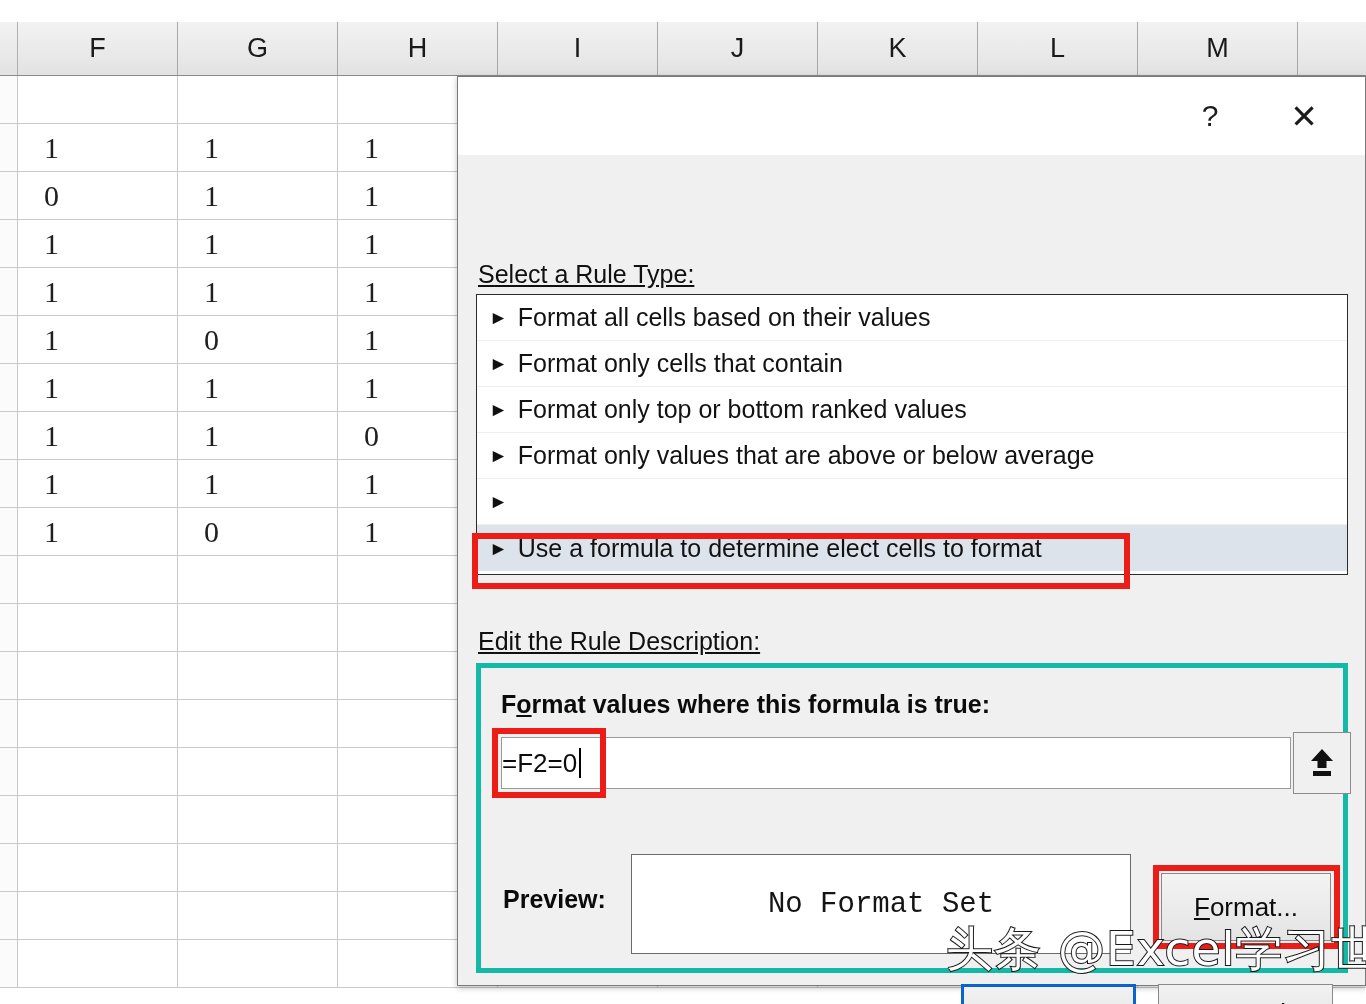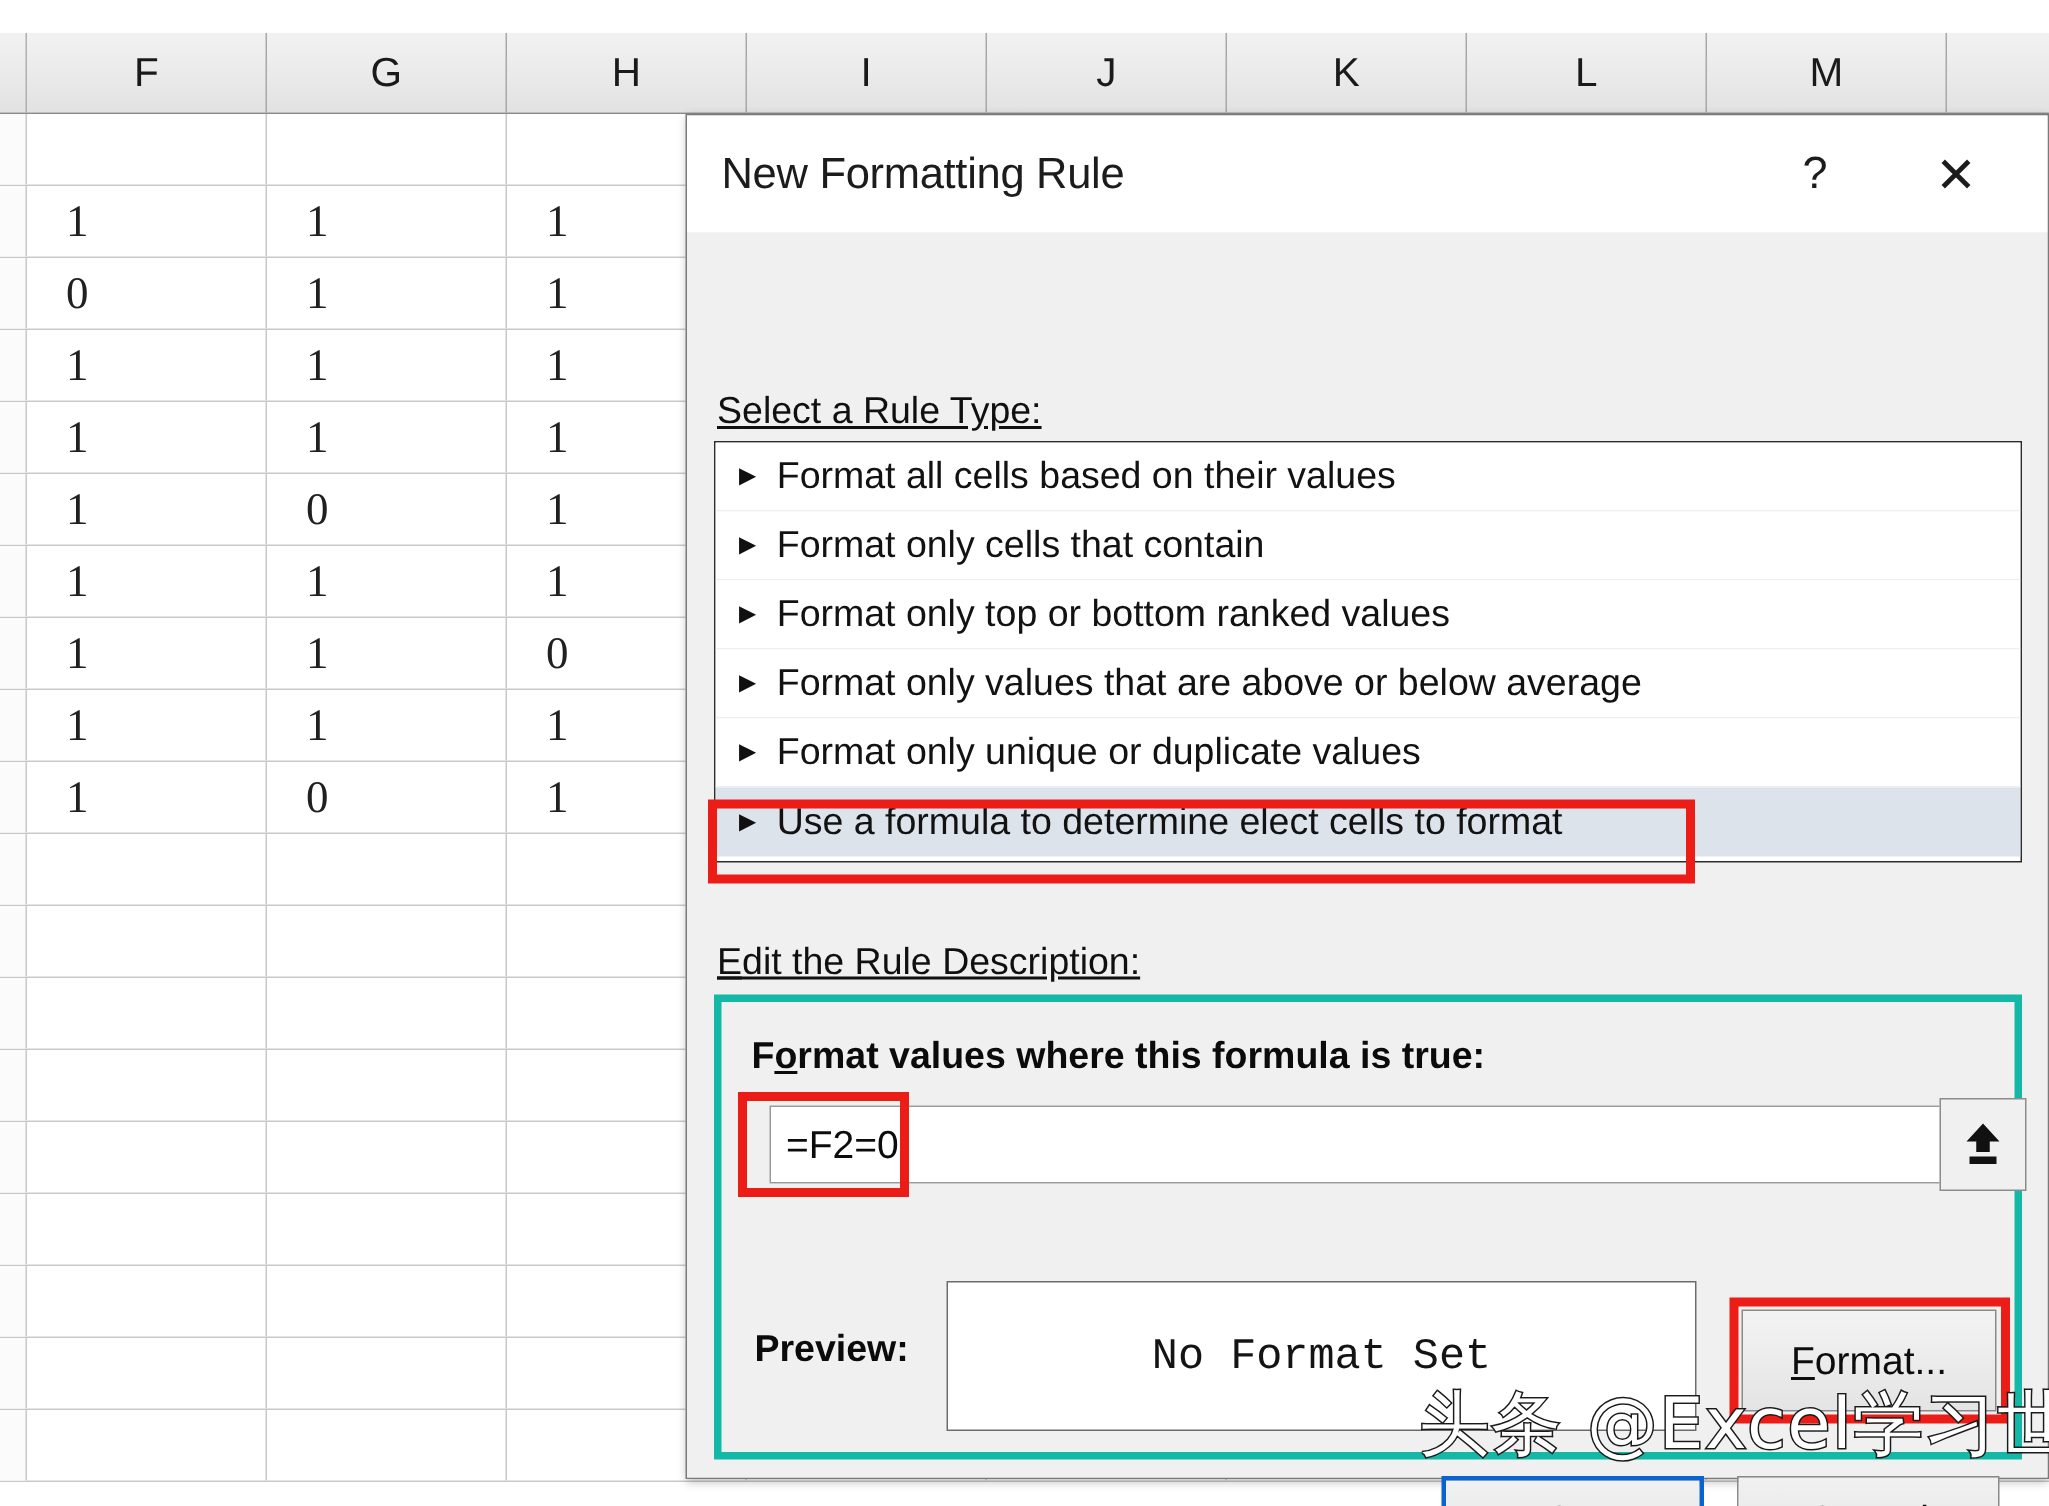--- a/index.html
+++ b/index.html
@@ -210,30 +210,29 @@
     position: absolute;
     left: 20px;
     top: 22px;
     font-size: 25px;
     font-weight: bold;
     color: #0b0b0b;
     font-family: "Liberation Sans", sans-serif;
   }
   #formula-input {
     position: absolute;
-    left: 32px;
+    left: 20px;
     top: 69px;
     width: 790px;
     height: 52px;
     background: #ffffff;
     border: 1px solid #9a9a9a;
     box-sizing: border-box;
     display: flex;
     align-items: center;
-    padding-left: 10px;
   }
   #formula-text {
     font-size: 26px;
     color: #0c0c0c;
     font-family: "Liberation Sans", sans-serif;
     white-space: pre;
   }
   #caret {
     display: inline-block;
     width: 2px;
@@ -592,21 +591,20 @@
         <div class="cell"></div>
         <div class="cell"></div>
         <div class="cell"></div>
       </div>
     </div>
 </div>
 
 <div id="dialog">
 
   <div id="titlebar">
-    <div id="dlg-title">New Formatting Rule</div>
     <div class="tb-btn" id="help-btn">?</div>
     <div class="tb-btn" id="close-btn">✕</div>
   </div>
 
   <div id="dlg-body">
 
     <div class="section-label" id="lbl-select"><u>S</u><span>elect a Rule Type:</span></div>
 
     <div id="rule-list">
         <div class="rule-item">
@@ -620,21 +618,20 @@
         <div class="rule-item">
           <span class="arrow">►</span>
           <span>Format only top or bottom ranked values</span>
         </div>
         <div class="rule-item">
           <span class="arrow">►</span>
           <span>Format only values that are above or below average</span>
         </div>
         <div class="rule-item">
           <span class="arrow">►</span>
-          <span>Format only unique or duplicate values</span>
         </div>
         <div class="rule-item selected">
           <span class="arrow">►</span>
           <span>Use a formula to determine elect cells to format</span>
         </div>
       </div>
 
     <div class="redbox" id="redbox-rule"></div>
 
     <div class="section-label" id="lbl-edit"><u>E</u><span>dit the Rule Description:</span></div>

